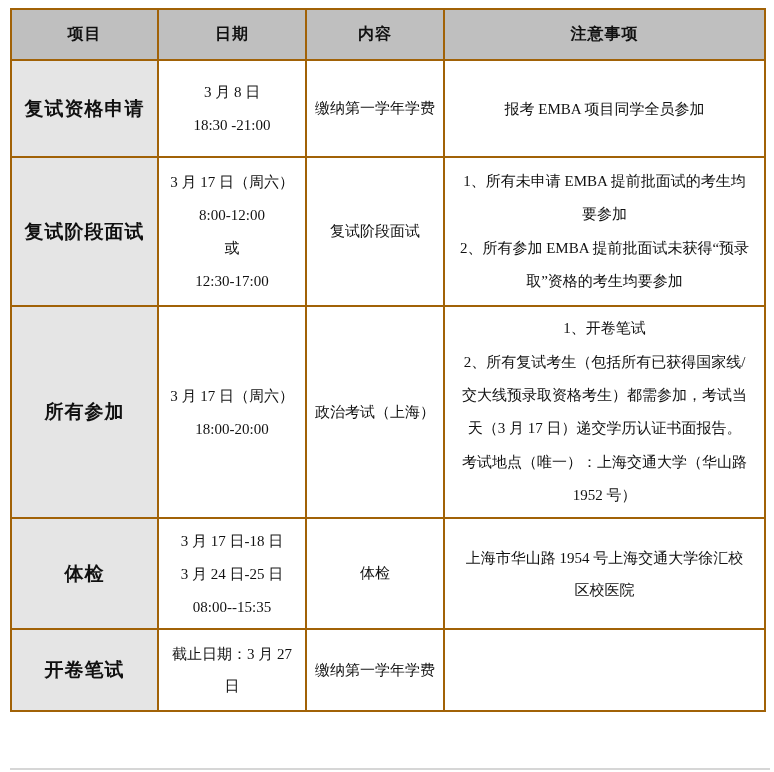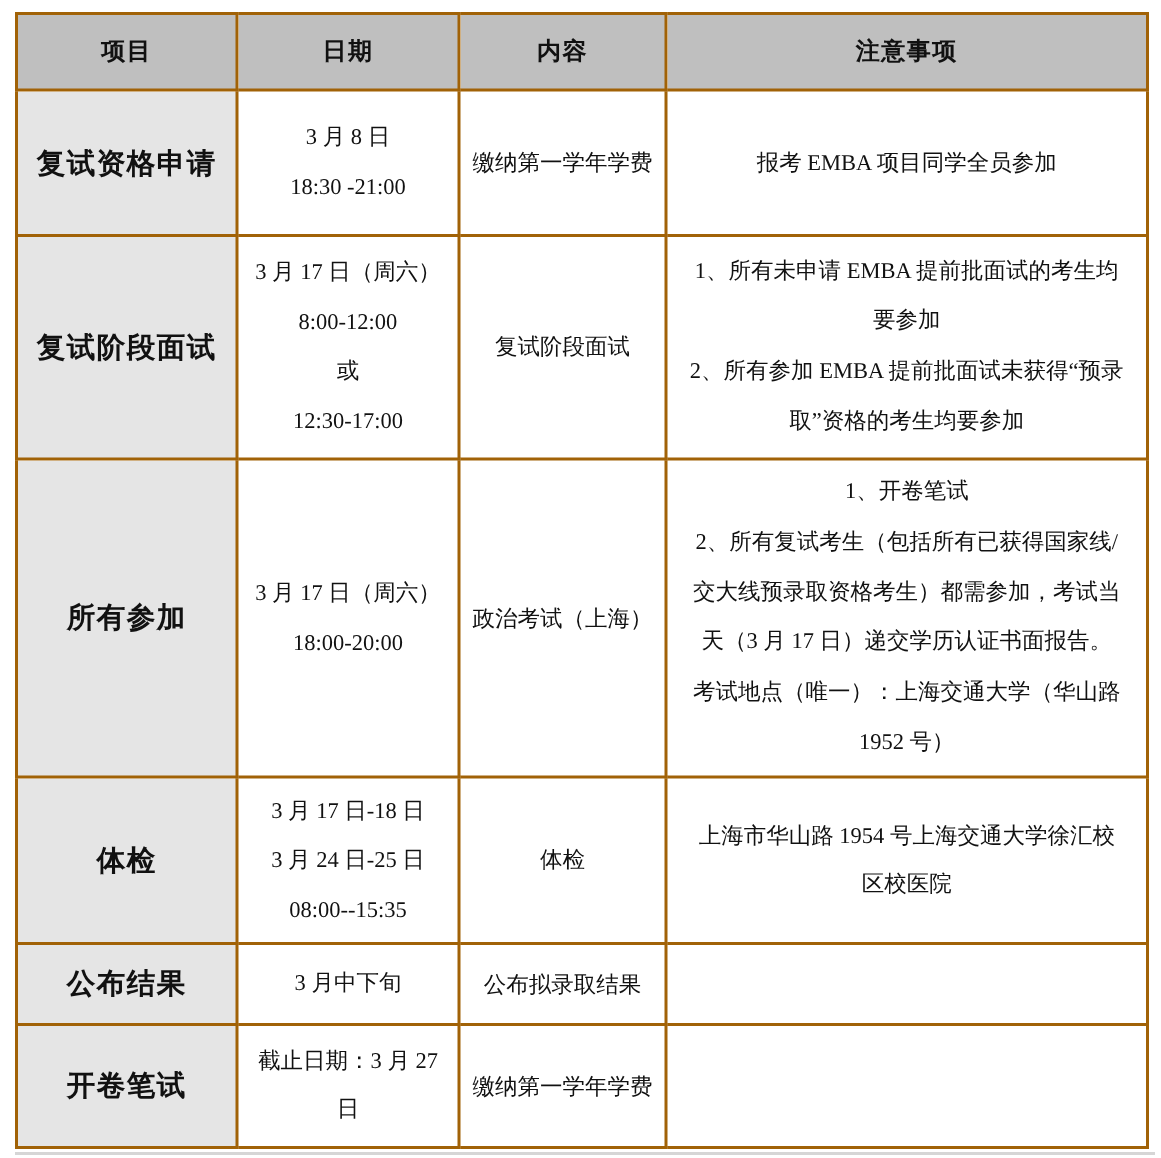--- a/index.html
+++ b/index.html
@@ -100,28 +100,20 @@
         <p class="line">3 月 17 日-18 日</p>
         <p class="line">3 月 24 日-25 日</p>
         <p class="line">08:00--15:35</p>
       </td>
       <td>体检</td>
       <td class="notes-center">
         <p class="line">上海市华山路 1954 号上海交通大学徐汇校区校医院</p>
       </td>
     </tr>
 
-    <tr style="height:54px;">
-      <td class="item-cell">公布结果</td>
-      <td class="date-cell">
-        <p class="line">3 月中下旬</p>
-      </td>
-      <td>公布拟录取结果</td>
-      <td class="notes-center"></td>
-    </tr>
 
     <tr style="height:82px;">
       <td class="item-cell">开卷笔试</td>
       <td class="date-cell">
         <p class="line">截止日期：3 月 27 日</p>
       </td>
       <td>缴纳第一学年学费</td>
       <td class="notes-center"></td>
     </tr>
   </tbody>

